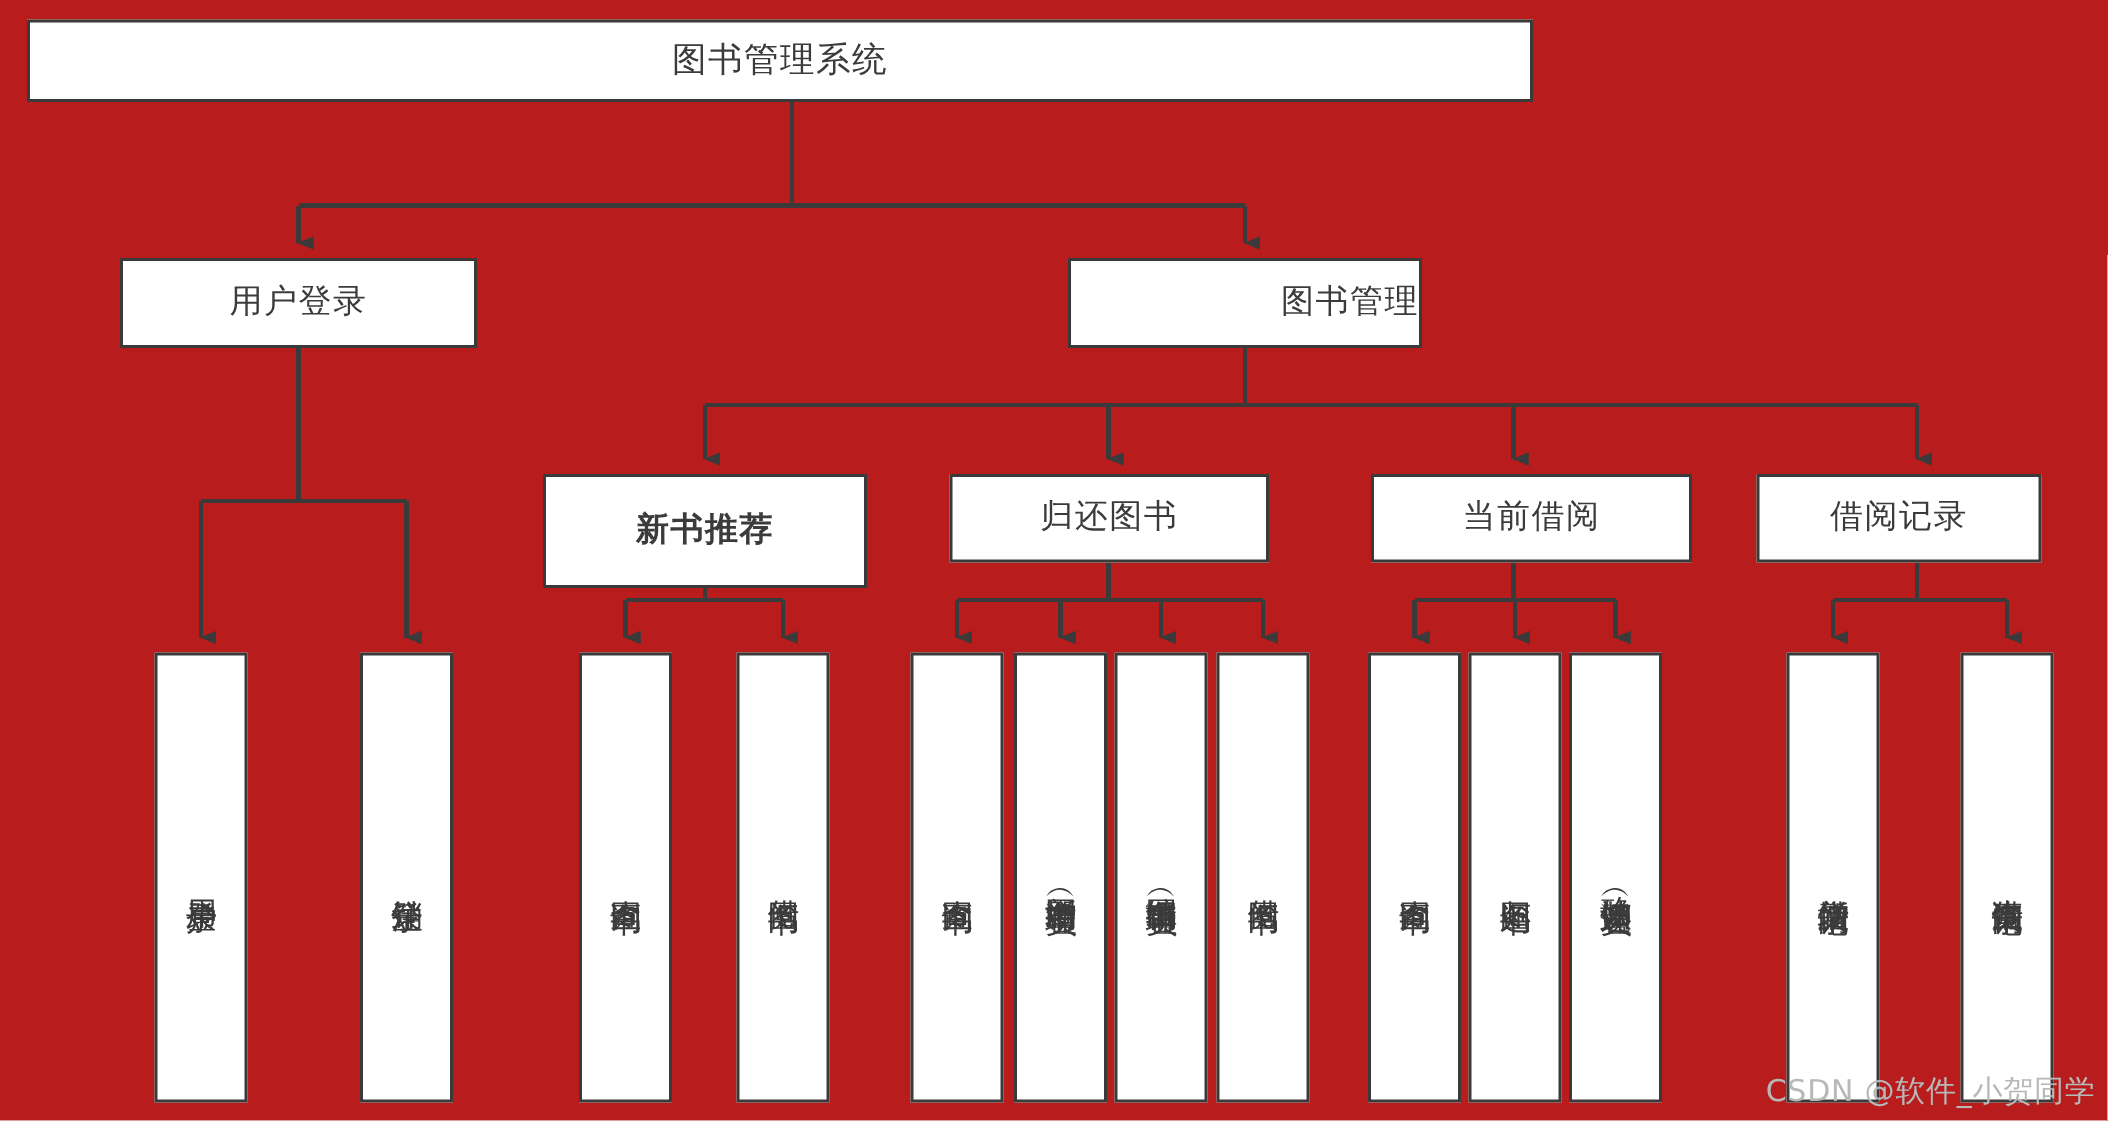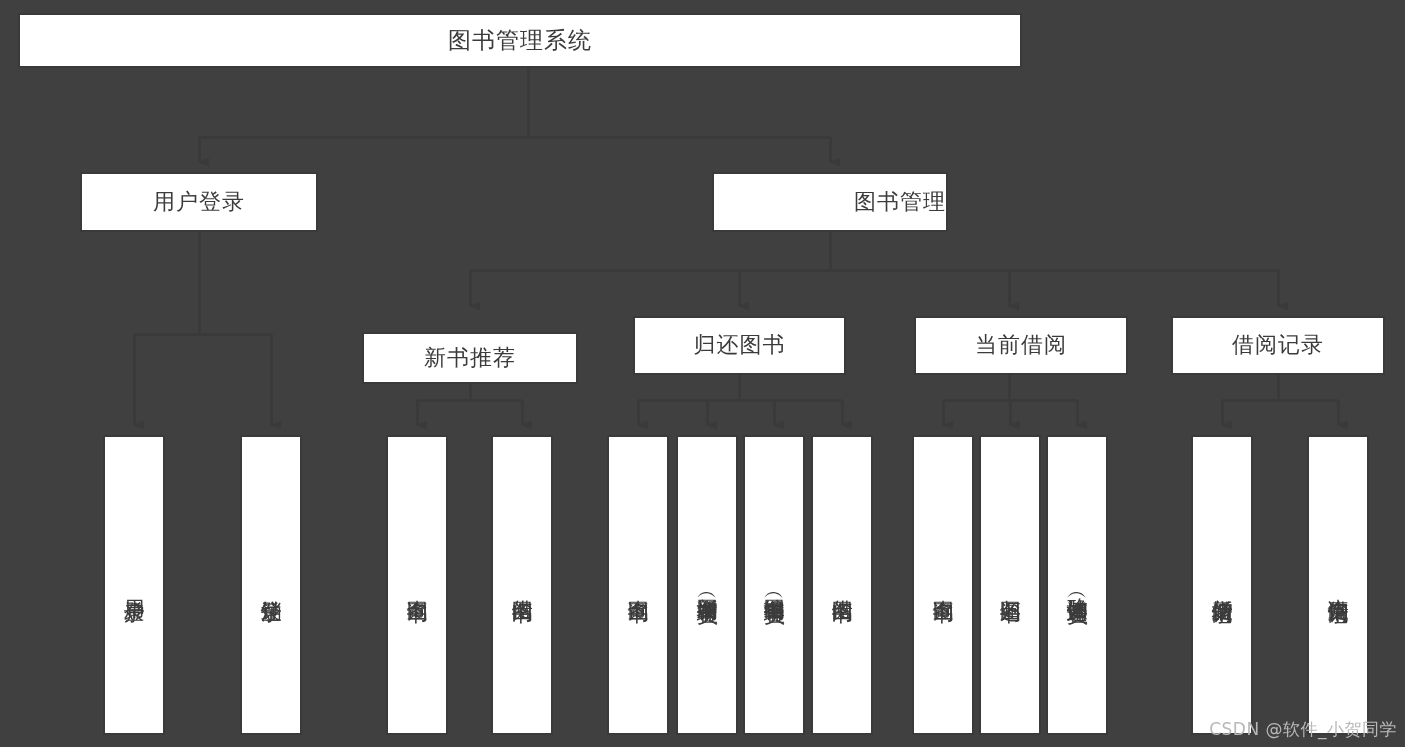--- a/index.html
+++ b/index.html
@@ -9,21 +9,21 @@
     background: #ffffff;
   }
   body {
     font-family: "DejaVu Sans", "Liberation Sans", sans-serif;
     color: #2b2b2b;
   }
   #canvas {
     position: relative;
     width: 1405px;
     height: 747px;
-    background: #404040;
+    background: #b91c1c;
     overflow: hidden;
   }
   .svg-layer {
     position: absolute;
     left: 0;
     top: 0;
     width: 1405px;
     height: 747px;
   }
   .node {
@@ -60,21 +60,21 @@
   .node-vwrap {
     display: flex;
     align-items: center;
     justify-content: center;
     flex-direction: column;
   }
   .watermark {
     position: absolute;
     right: 8px;
     bottom: 6px;
-    font-size: 17px;
+    font-size: 20px;
     color: #b8b8b8;
     letter-spacing: 0.5px;
     z-index: 6;
     white-space: nowrap;
     font-family: "DejaVu Sans", "Liberation Sans", sans-serif;
   }
 </style>
 </head>
 <body>
 
@@ -138,33 +138,33 @@
   </div>
 
   <div class="node node-h" style="left:80px; top:172px; width:238px; height:60px;">
     <span>用户登录</span>
   </div>
 
   <div class="node node-h" style="left:712px; top:172px; width:236px; height:60px;justify-content:flex-end;">
     <span>图书管理</span>
   </div>
 
-  <div class="node node-h" style="left:362px; top:332px; width:216px; height:52px;">
+  <div class="node node-h" style="left:362px; top:316px; width:216px; height:76px;font-weight:bold;">
     <span>新书推荐</span>
   </div>
 
   <div class="node node-h" style="left:633px; top:316px; width:213px; height:59px;">
     <span>归还图书</span>
   </div>
 
   <div class="node node-h" style="left:914px; top:316px; width:214px; height:59px;">
     <span>当前借阅</span>
   </div>
 
-  <div class="node node-h" style="left:1171px; top:316px; width:214px; height:59px;">
+  <div class="node node-h" style="left:1171px; top:316px; width:190px; height:59px;">
     <span>借阅记录</span>
   </div>
 
   <div class="node node-vwrap" style="left:103px; top:435px; width:62px; height:300px;">
     <span class="node-v">用户登录</span>
   </div>
 
   <div class="node node-vwrap" style="left:240px; top:435px; width:62px; height:300px;">
     <span class="node-v">注销登录</span>
   </div>

